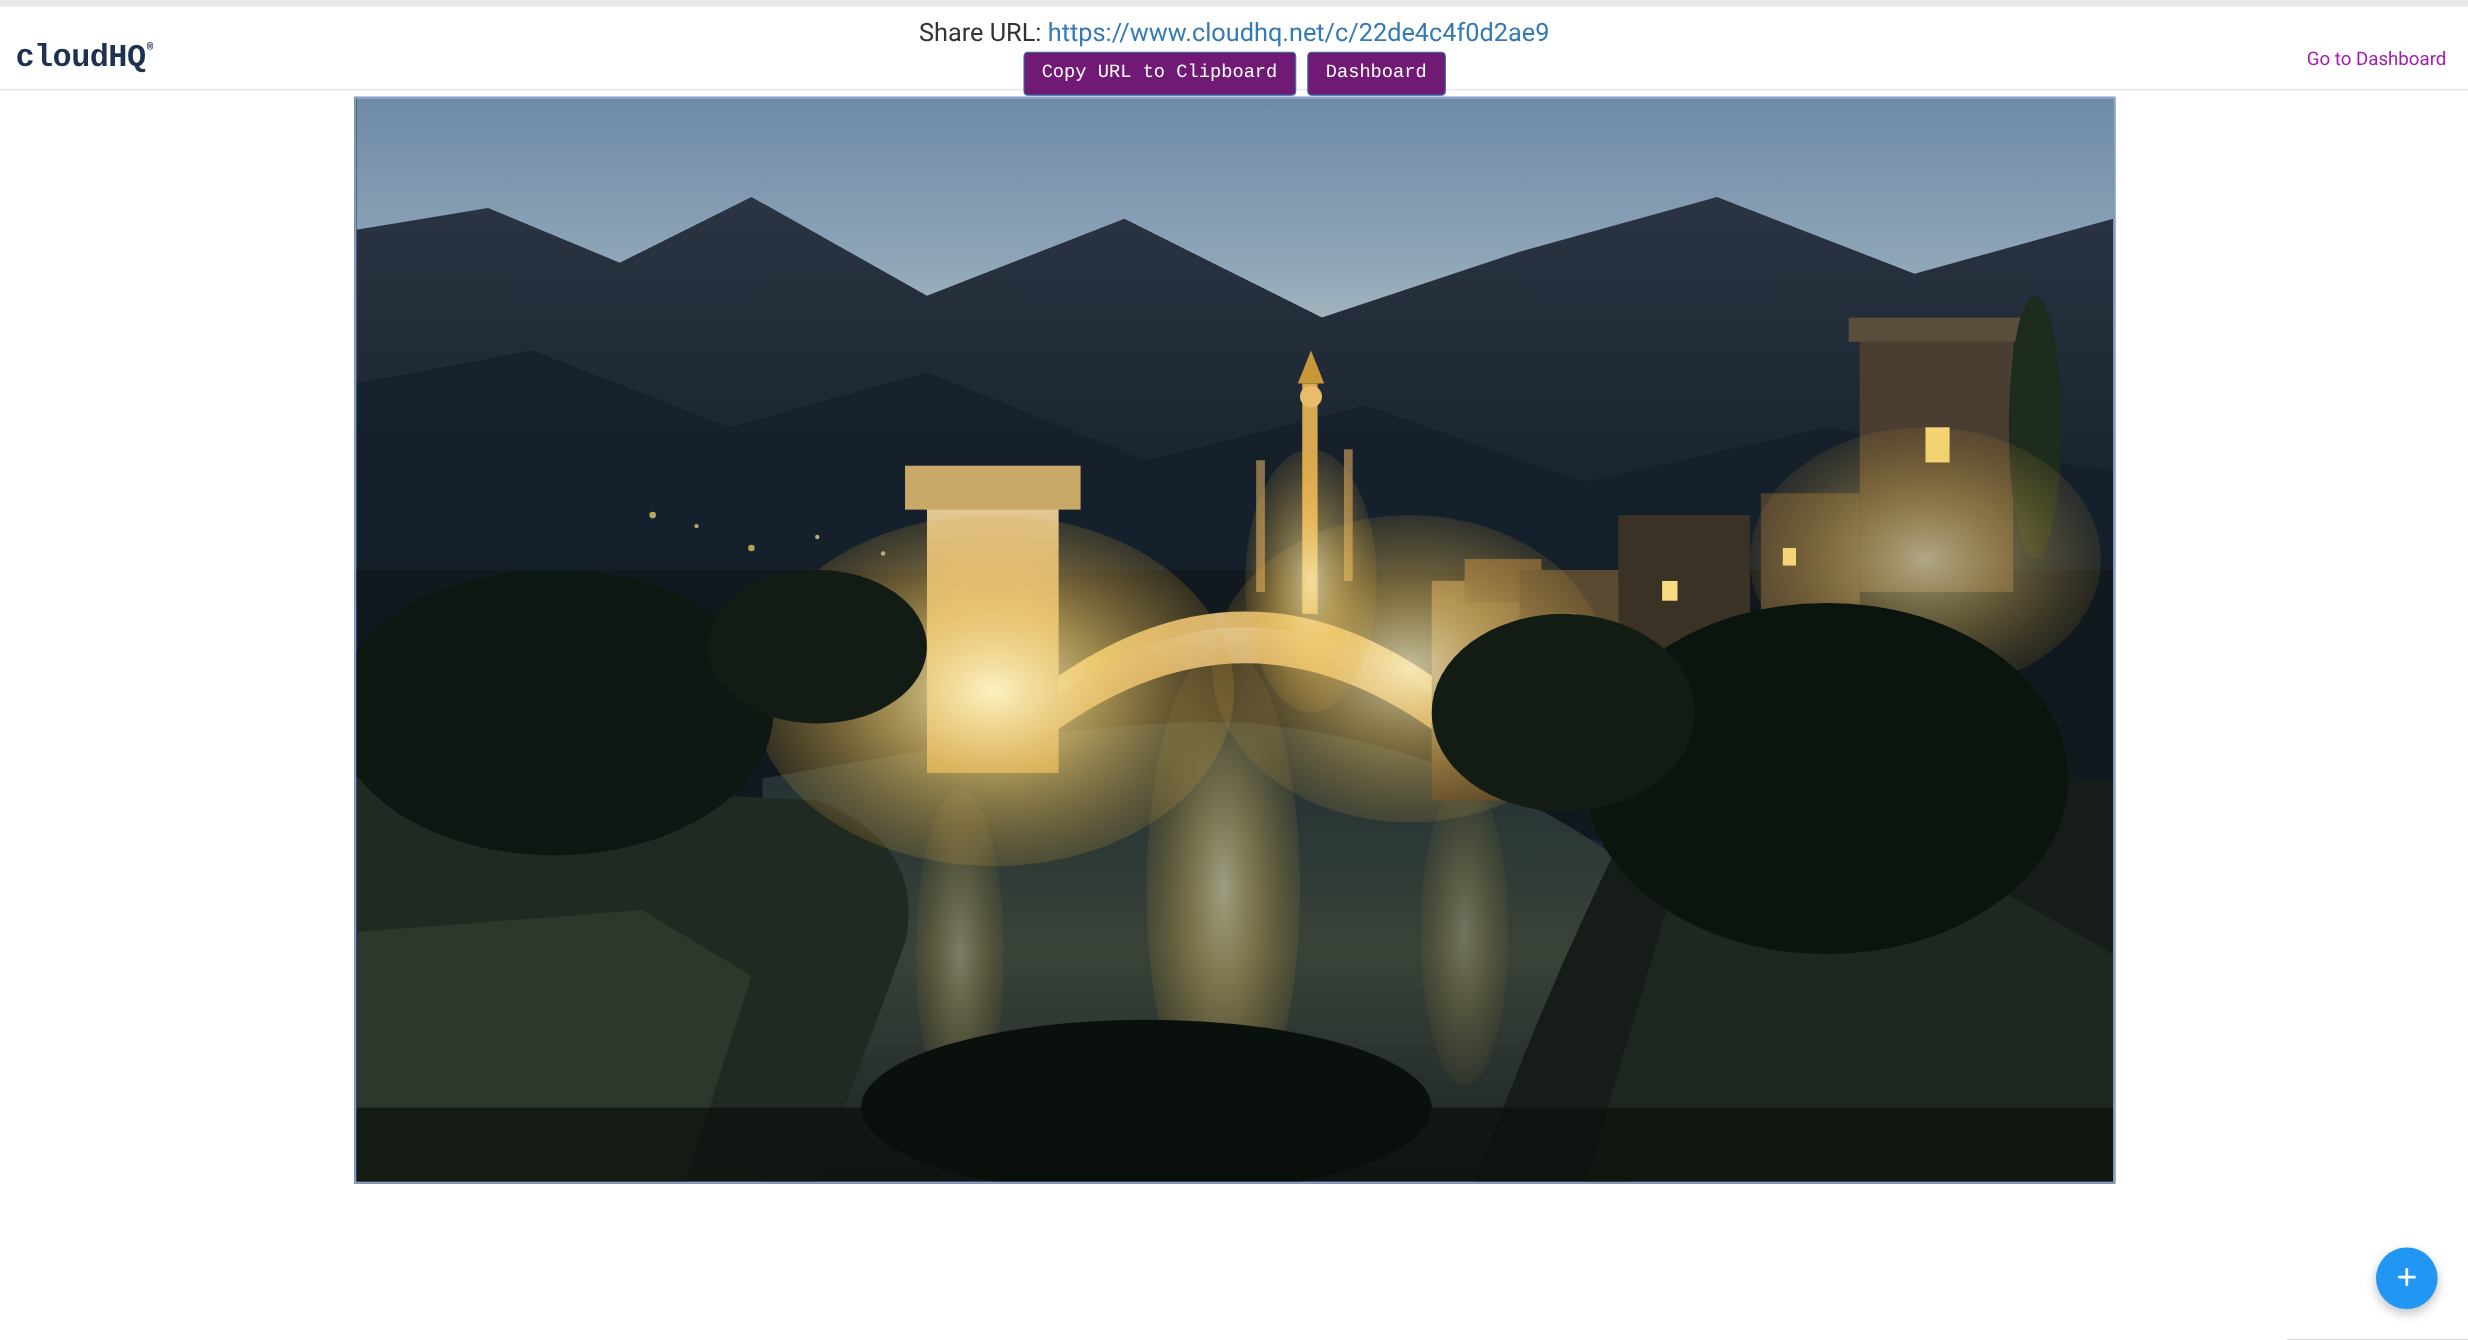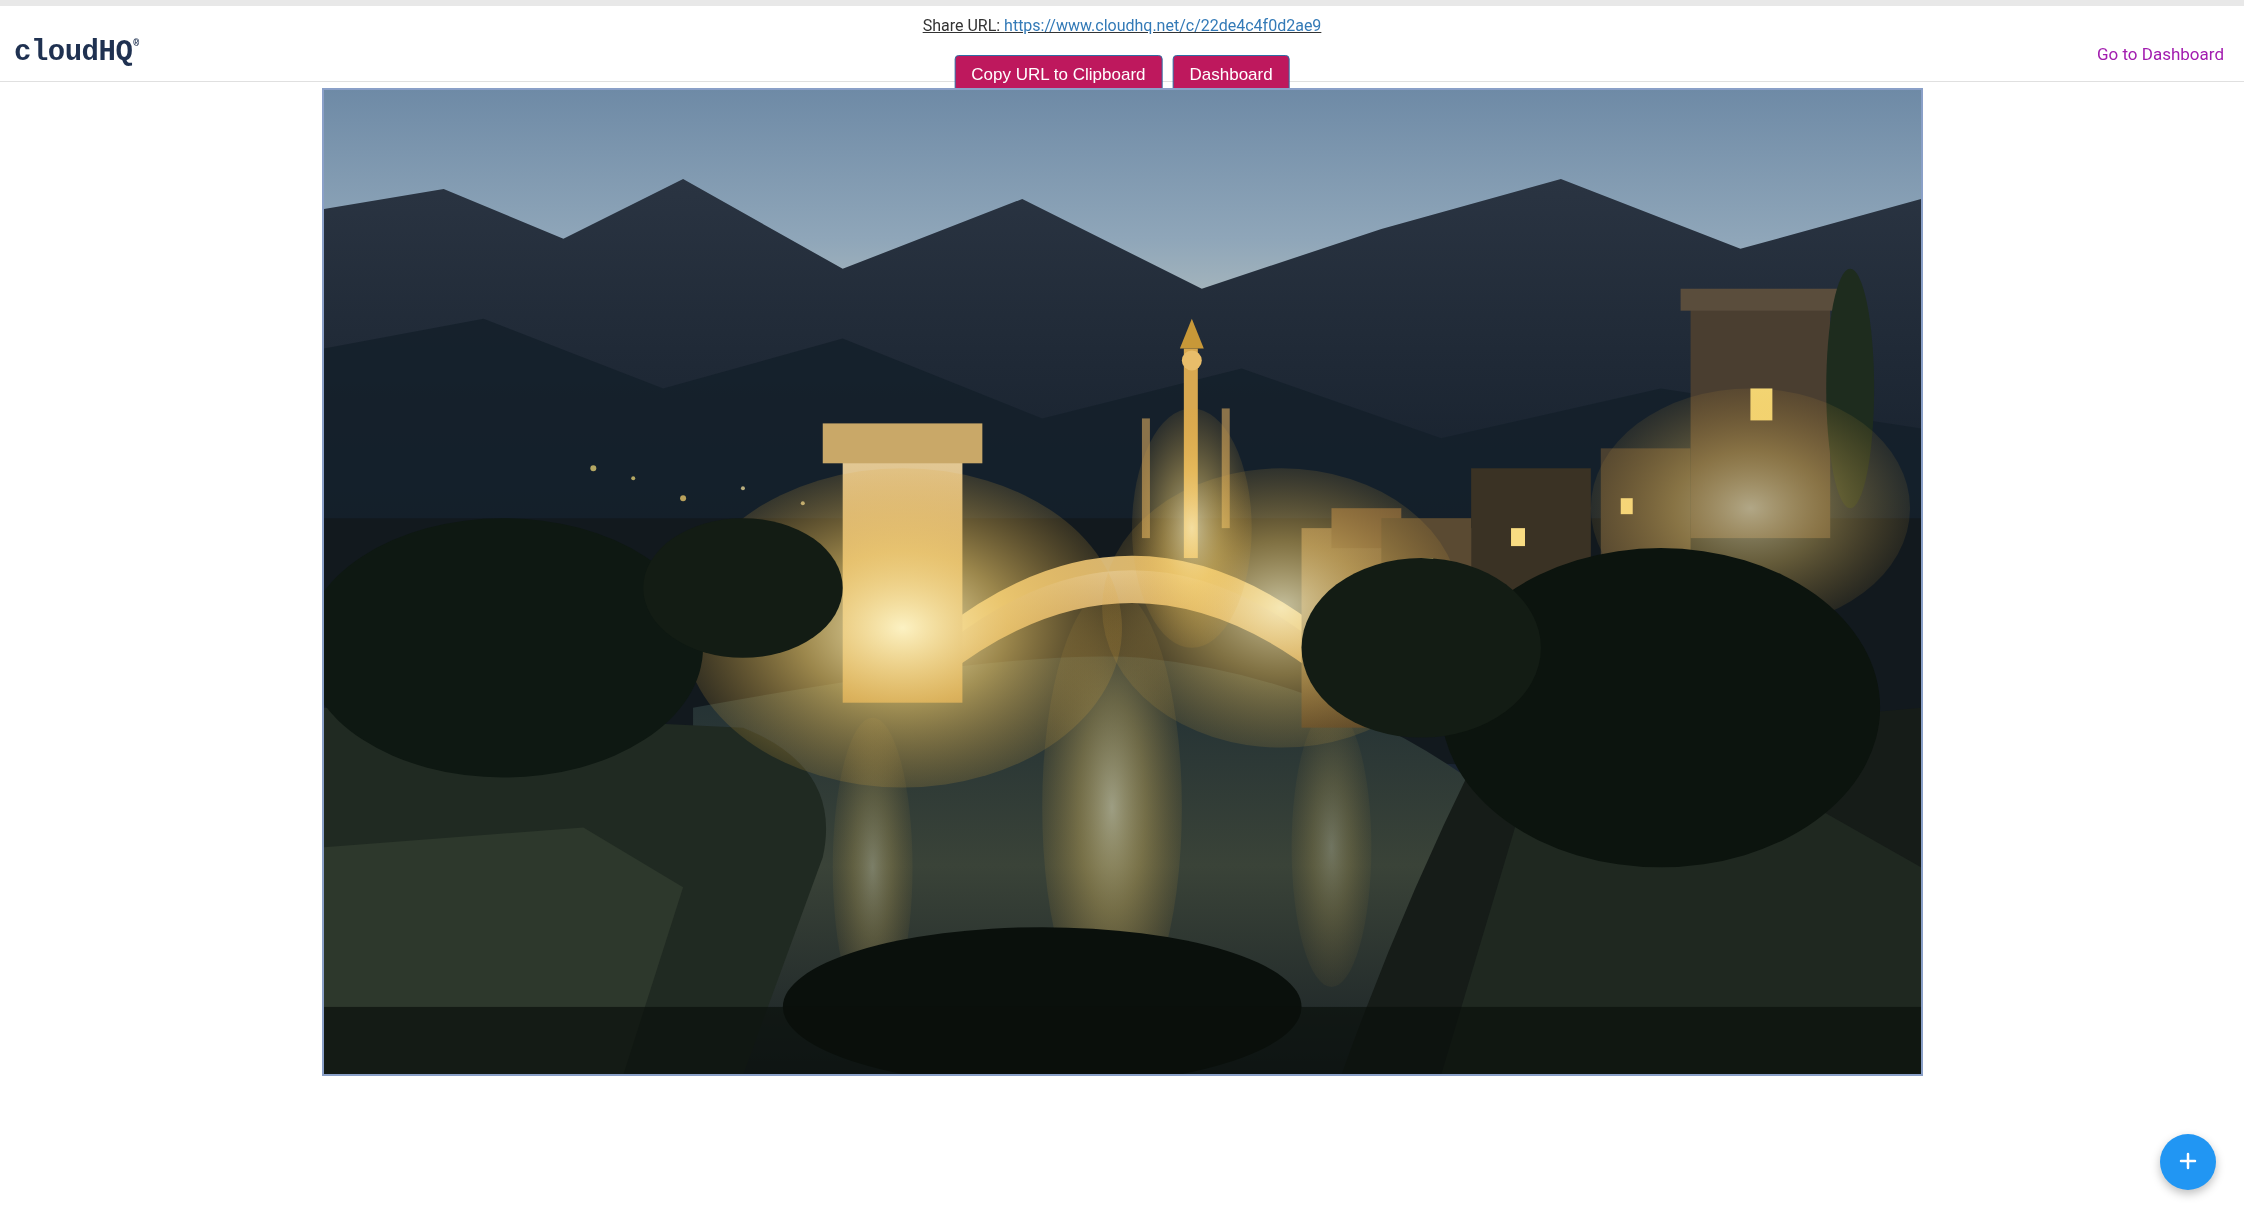--- a/index.html
+++ b/index.html
@@ -45,43 +45,43 @@
       margin-left: 1px;
     }
     .center-block {
       position: absolute;
       left: 50%;
       transform: translateX(-50%);
       top: 10px;
       text-align: center;
     }
     .share-line {
-      font-size: 16px;
+      font-size: 23px;
       color: #333;
-      margin-bottom: 20px;
-      text-decoration: underline;
+      margin-bottom: 4px;
     }
     .share-line a {
       color: #337ab7;
       text-decoration: none;
     }
     .btn-row {
       display: flex;
       gap: 10px;
       justify-content: center;
     }
     .btn {
-      background: #be185d;
+      background: #701a75;
       color: #fff;
       border: 1px solid #2e6da4;
       border-radius: 4px;
       padding: 8px 16px;
       font-size: 17px;
       cursor: pointer;
       line-height: 1.3;
+      font-family: Liberation Mono, monospace;
     }
     .dash-link {
       font-size: 17px;
       color: #a21caf;
       text-decoration: none;
       margin-top: 28px;
       margin-right: 6px;
     }
     .image-area {
       width: 100%;

